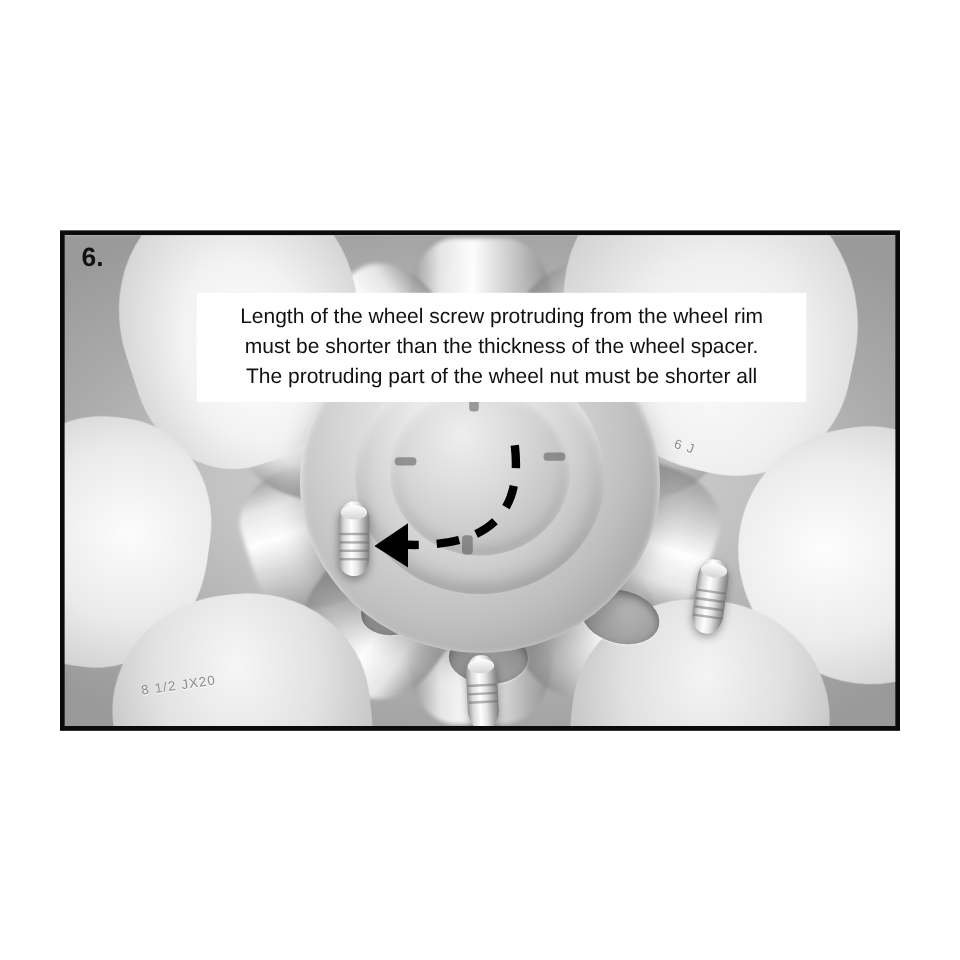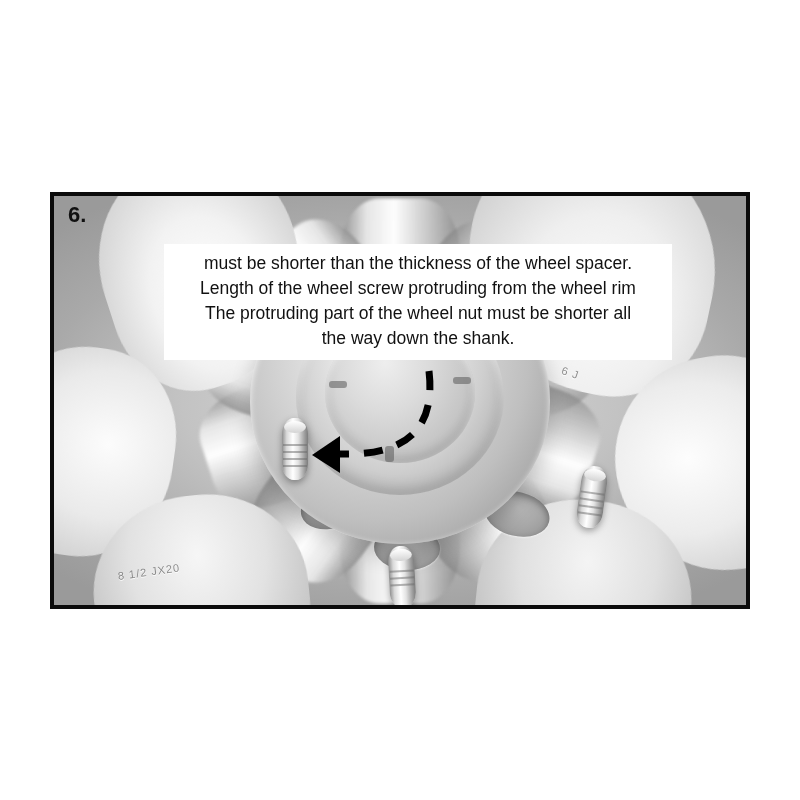--- a/index.html
+++ b/index.html
@@ -288,20 +288,19 @@
 
       <svg id="arrow" viewBox="0 0 300 180">
         <path d="M 225 35 C 232 95 200 120 135 118" fill="none" stroke="#000000" stroke-width="7" stroke-dasharray="19 15" stroke-linecap="butt"></path>
         <polygon points="136,100 108,119 136,137" fill="#000000"></polygon>
       </svg>
     </div>
 
     <div id="step-number">6.</div>
 
     <div id="caption">
+      <div>Length of the wheel screw protruding from the wheel rim</div>
       <div>must be shorter than the thickness of the wheel spacer.</div>
-      <div>Length of the wheel screw protruding from the wheel rim</div>
       <div>The protruding part of the wheel nut must be shorter all</div>
-      <div>the way down the shank.</div>
     </div>
 
   </div>
 </div>
 
 </body></html>

